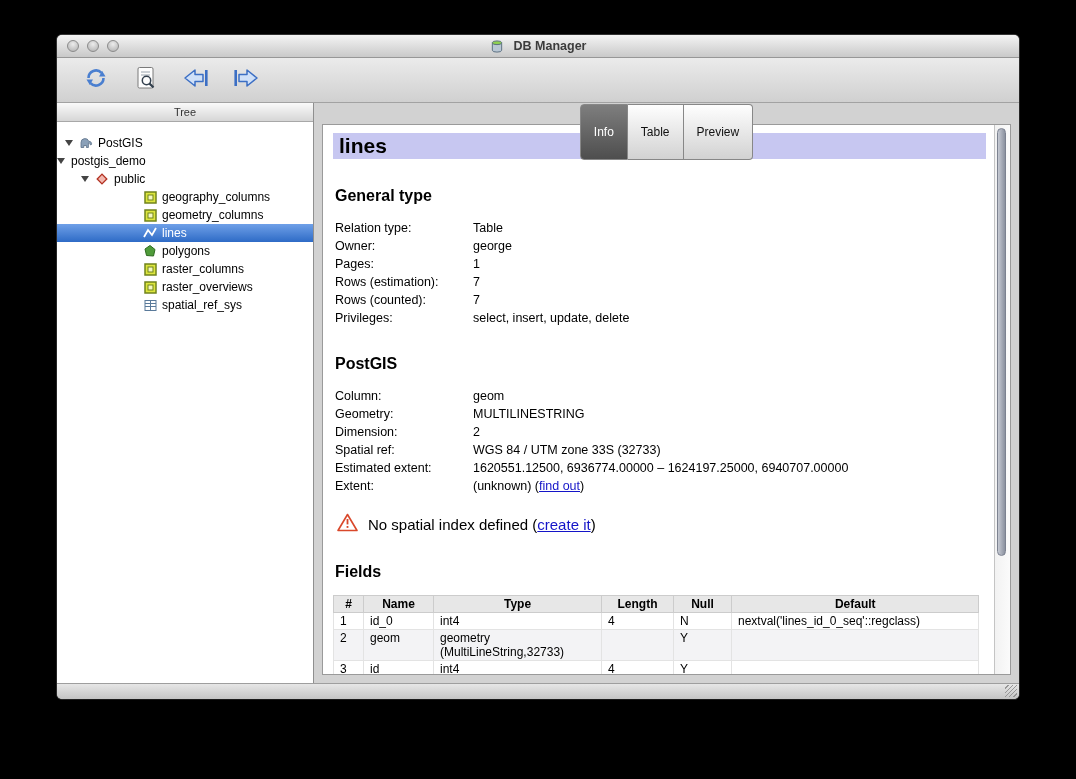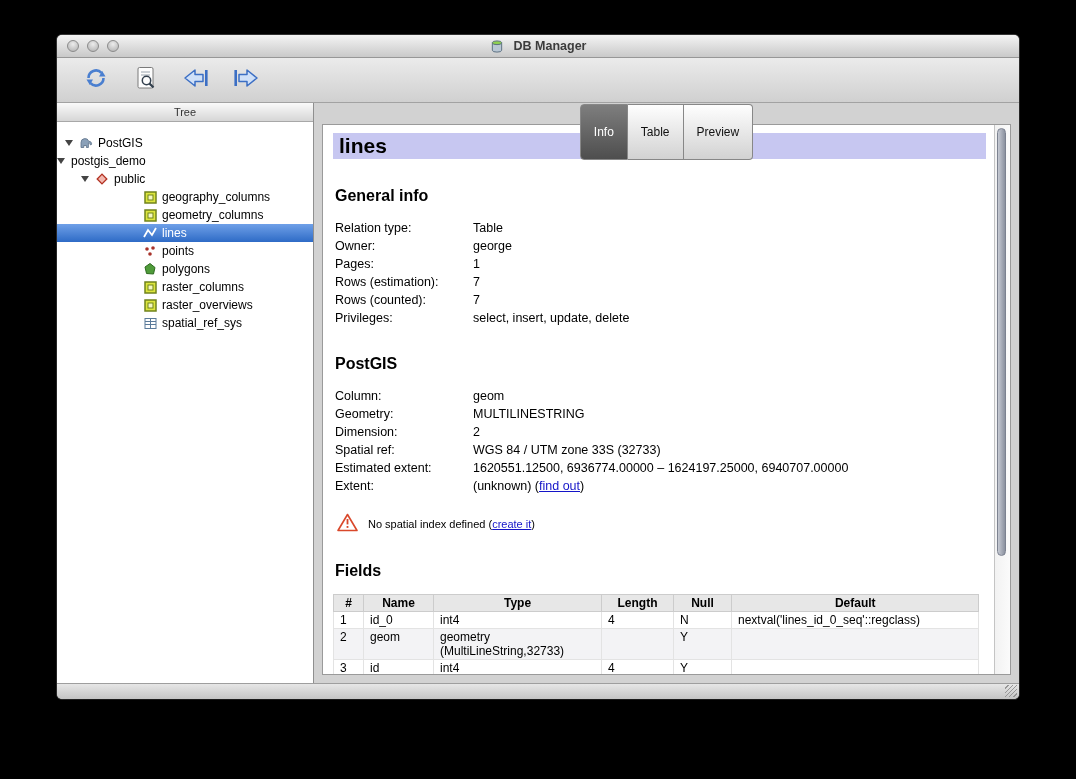--- a/index.html
+++ b/index.html
@@ -52,21 +52,21 @@
   .vthumb { position:absolute; left:2px; top:3px; width:9px; height:428px; border-radius:5px; box-sizing:border-box;
             background:linear-gradient(to right,#c6cad3,#8b919f); border:1px solid #7c8290; }
 
   .page-title { background:#c7c7f1; font-size:21px; line-height:24px; font-weight:bold; color:#000;
                 padding:1px 6px; margin:0; }
   .section-h { font-size:16px; font-weight:bold; color:#000; margin:28px 0 14px 2px; }
   .irows { margin-left:2px; }
   .irow { display:flex; font-size:12.5px; line-height:18px; color:#000; }
   .ilabel { flex:0 0 138px; }
   .link { color:#1414c8; text-decoration:underline; cursor:pointer; }
-  .warning-row { display:flex; align-items:center; gap:10px; margin:18px 0 0 4px; font-size:11px; color:#000; }
+  .warning-row { display:flex; align-items:center; gap:10px; margin:18px 0 0 4px; font-size:15px; color:#000; }
 
   table.fields { border-collapse:collapse; margin-top:10px; width:99%; font-size:12px; color:#000; table-layout:fixed; }
   .fields th { background:#e7e7e7; border:1px solid #cccccc; font-weight:bold; text-align:center; padding:1px 4px; }
   .fields td { border:1px solid #e3e3e3; padding:1px 6px; vertical-align:top; overflow:hidden; }
   .fields tr.alt td { background:#f3f3f5; }
   .field-link { color:#000; cursor:pointer; }
 
   .statusbar { flex:0 0 15px; background:linear-gradient(#e6e6e6,#c4c4c4); border-top:1px solid #9e9e9e; position:relative; }
   .grip { position:absolute; right:2px; bottom:2px; width:12px; height:12px;
           background:repeating-linear-gradient(135deg, transparent 0 2px, #969696 2px 3px); }
@@ -187,30 +187,20 @@
 
           <div class="tree-item lv3 selected">
             <span class="ticon">
               <svg width="14" height="14" viewBox="0 0 14 14">
                   <polyline points="1,11 5,4 9,9 13,2" fill="none" stroke="#ffffff" stroke-width="1.8"></polyline>
                 </svg>
             </span>
             <span>lines</span>
           </div>
 
-          <div class="tree-item lv3">
-            <span class="ticon">
-              <svg width="14" height="14" viewBox="0 0 14 14">
-                  <circle cx="4" cy="5" r="1.8" fill="#a8322a"></circle>
-                  <circle cx="10" cy="4" r="1.8" fill="#a8322a"></circle>
-                  <circle cx="7" cy="10" r="1.8" fill="#a8322a"></circle>
-                </svg>
-            </span>
-            <span>points</span>
-          </div>
 
           <div class="tree-item lv3">
             <span class="ticon">
               <svg width="14" height="14" viewBox="0 0 14 14">
                   <path d="M2 5 L7 1.5 L12 5.5 L10.5 12 L3.5 11.5 Z" fill="#4f9b3a" stroke="#2e6b20" stroke-width="1"></path>
                 </svg>
             </span>
             <span>polygons</span>
           </div>
 
@@ -254,21 +244,21 @@
           <div class="tab first active">Info</div>
           <div class="tab">Table</div>
           <div class="tab last">Preview</div>
         </div>
 
         <div class="content-frame">
           <div class="content">
 
             <h1 class="page-title">lines</h1>
 
-            <div class="section-h">General info</div>
+            <div class="section-h">General type</div>
             <div class="irows">
               <div class="irow">
                   <span class="ilabel">Relation type:</span>
                   <span class="ivalue">Table</span>
                 </div>
               <div class="irow">
                   <span class="ilabel">Owner:</span>
                   <span class="ivalue">george</span>
                 </div>
               <div class="irow">

